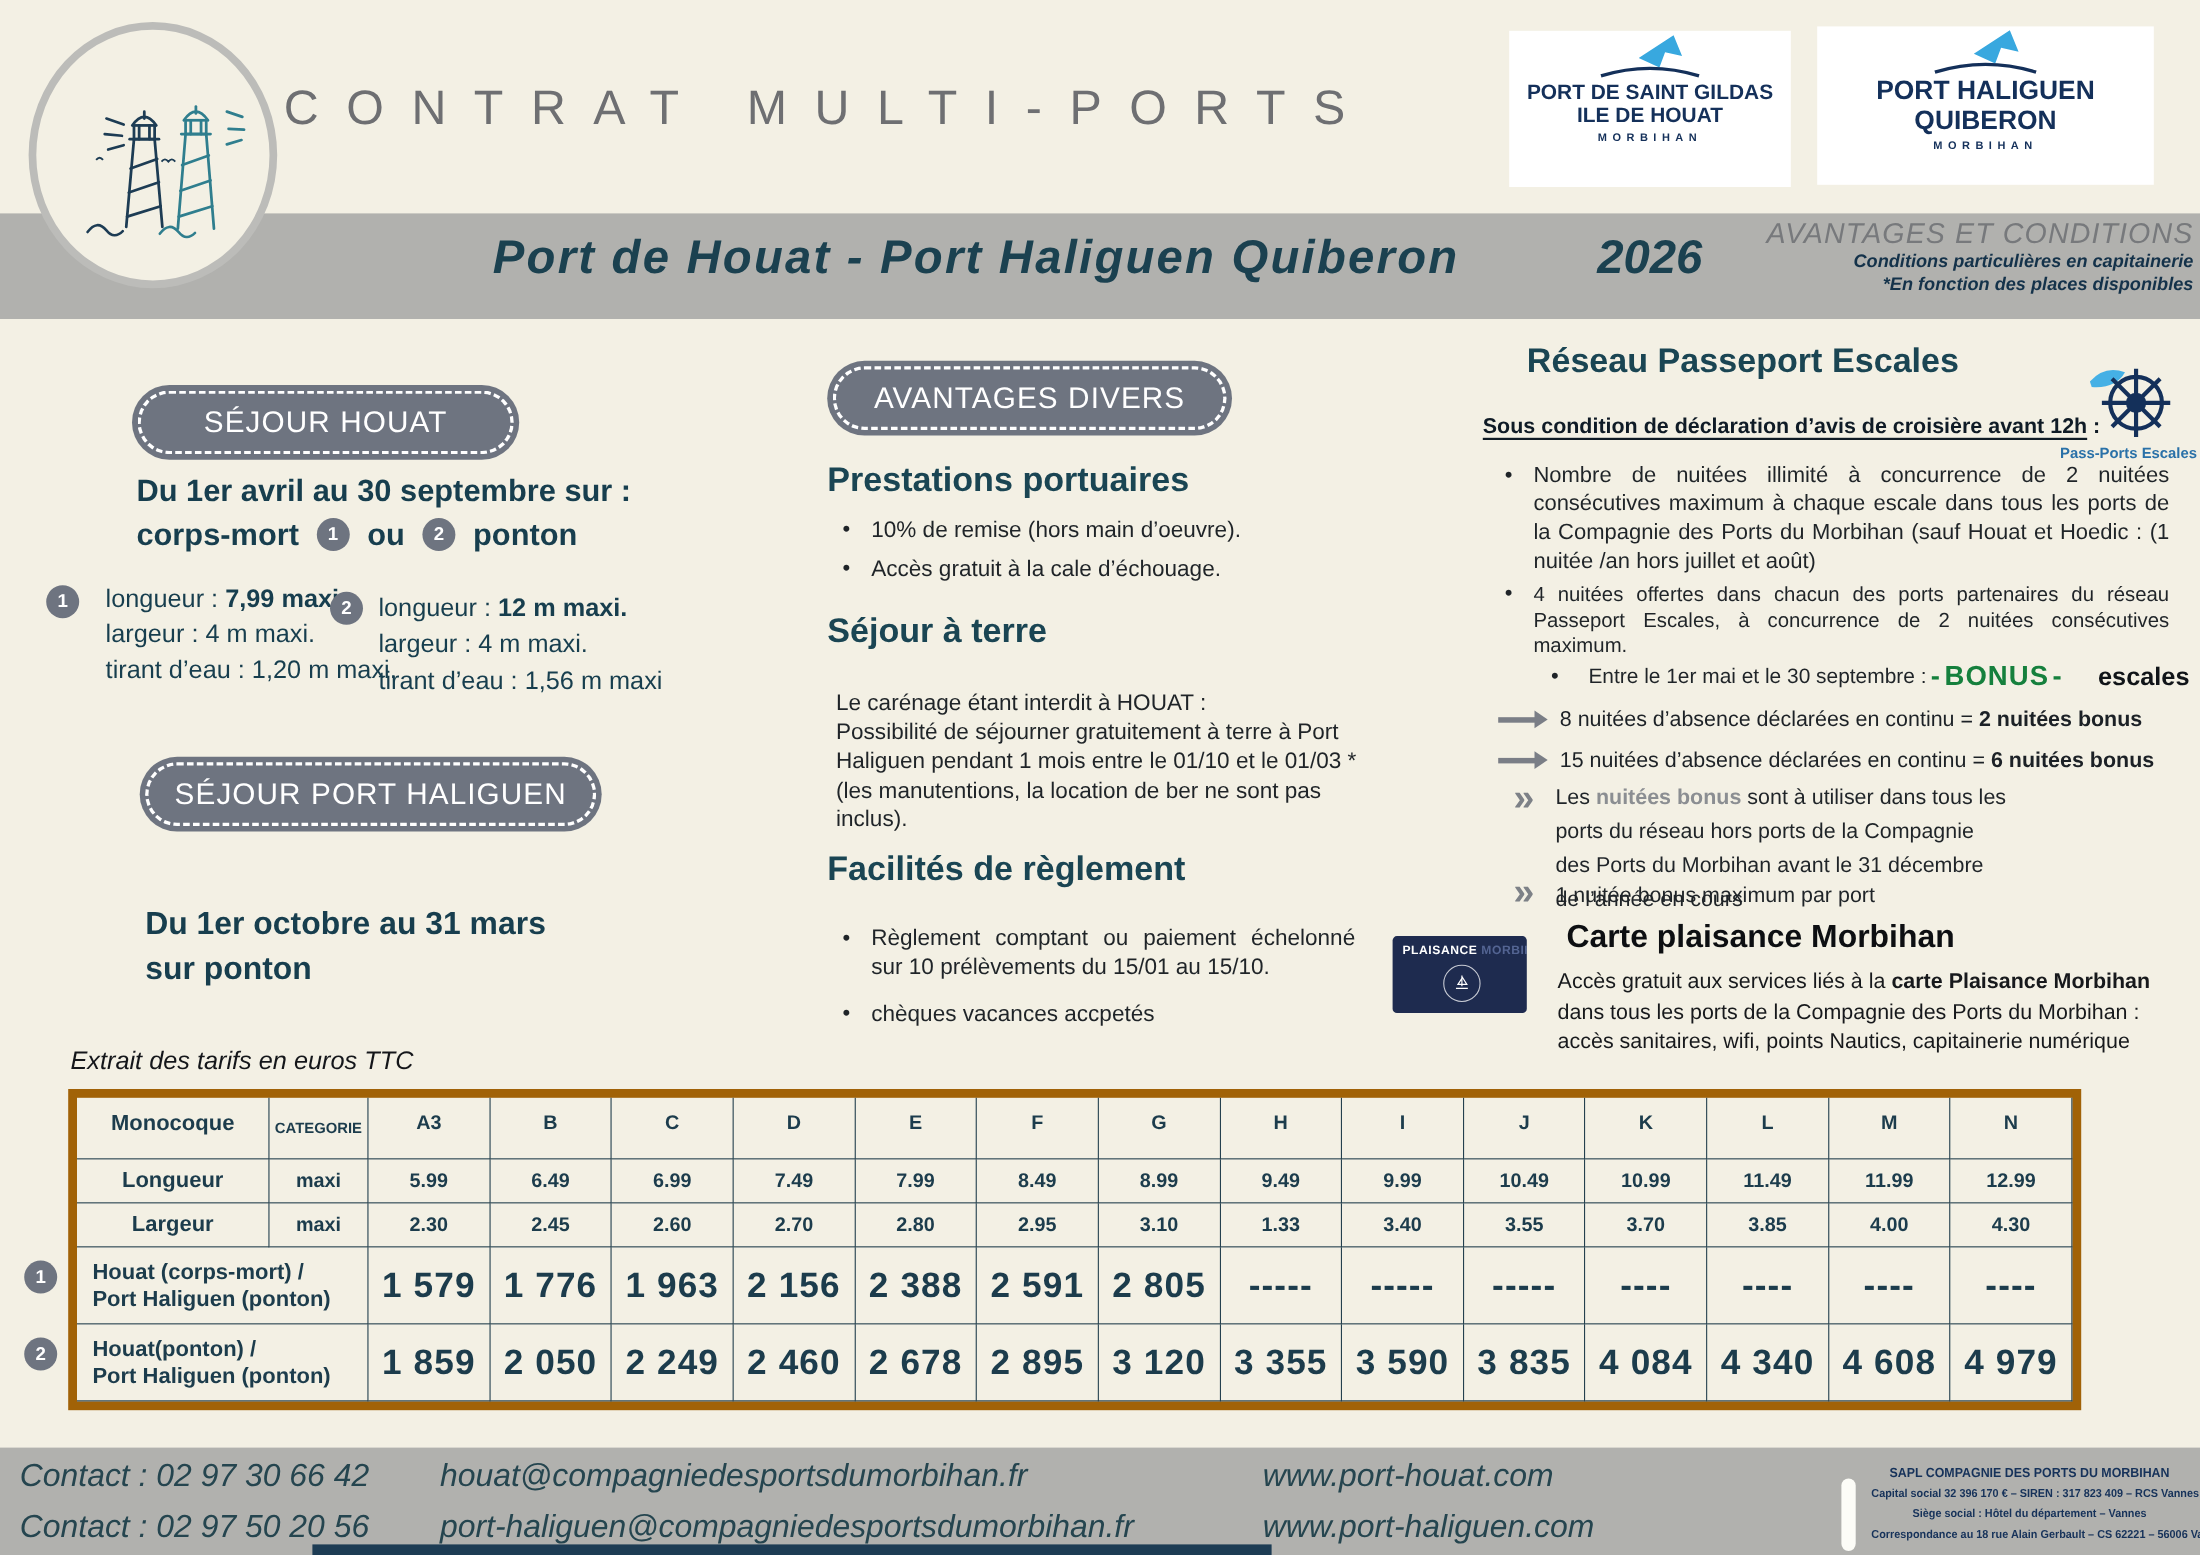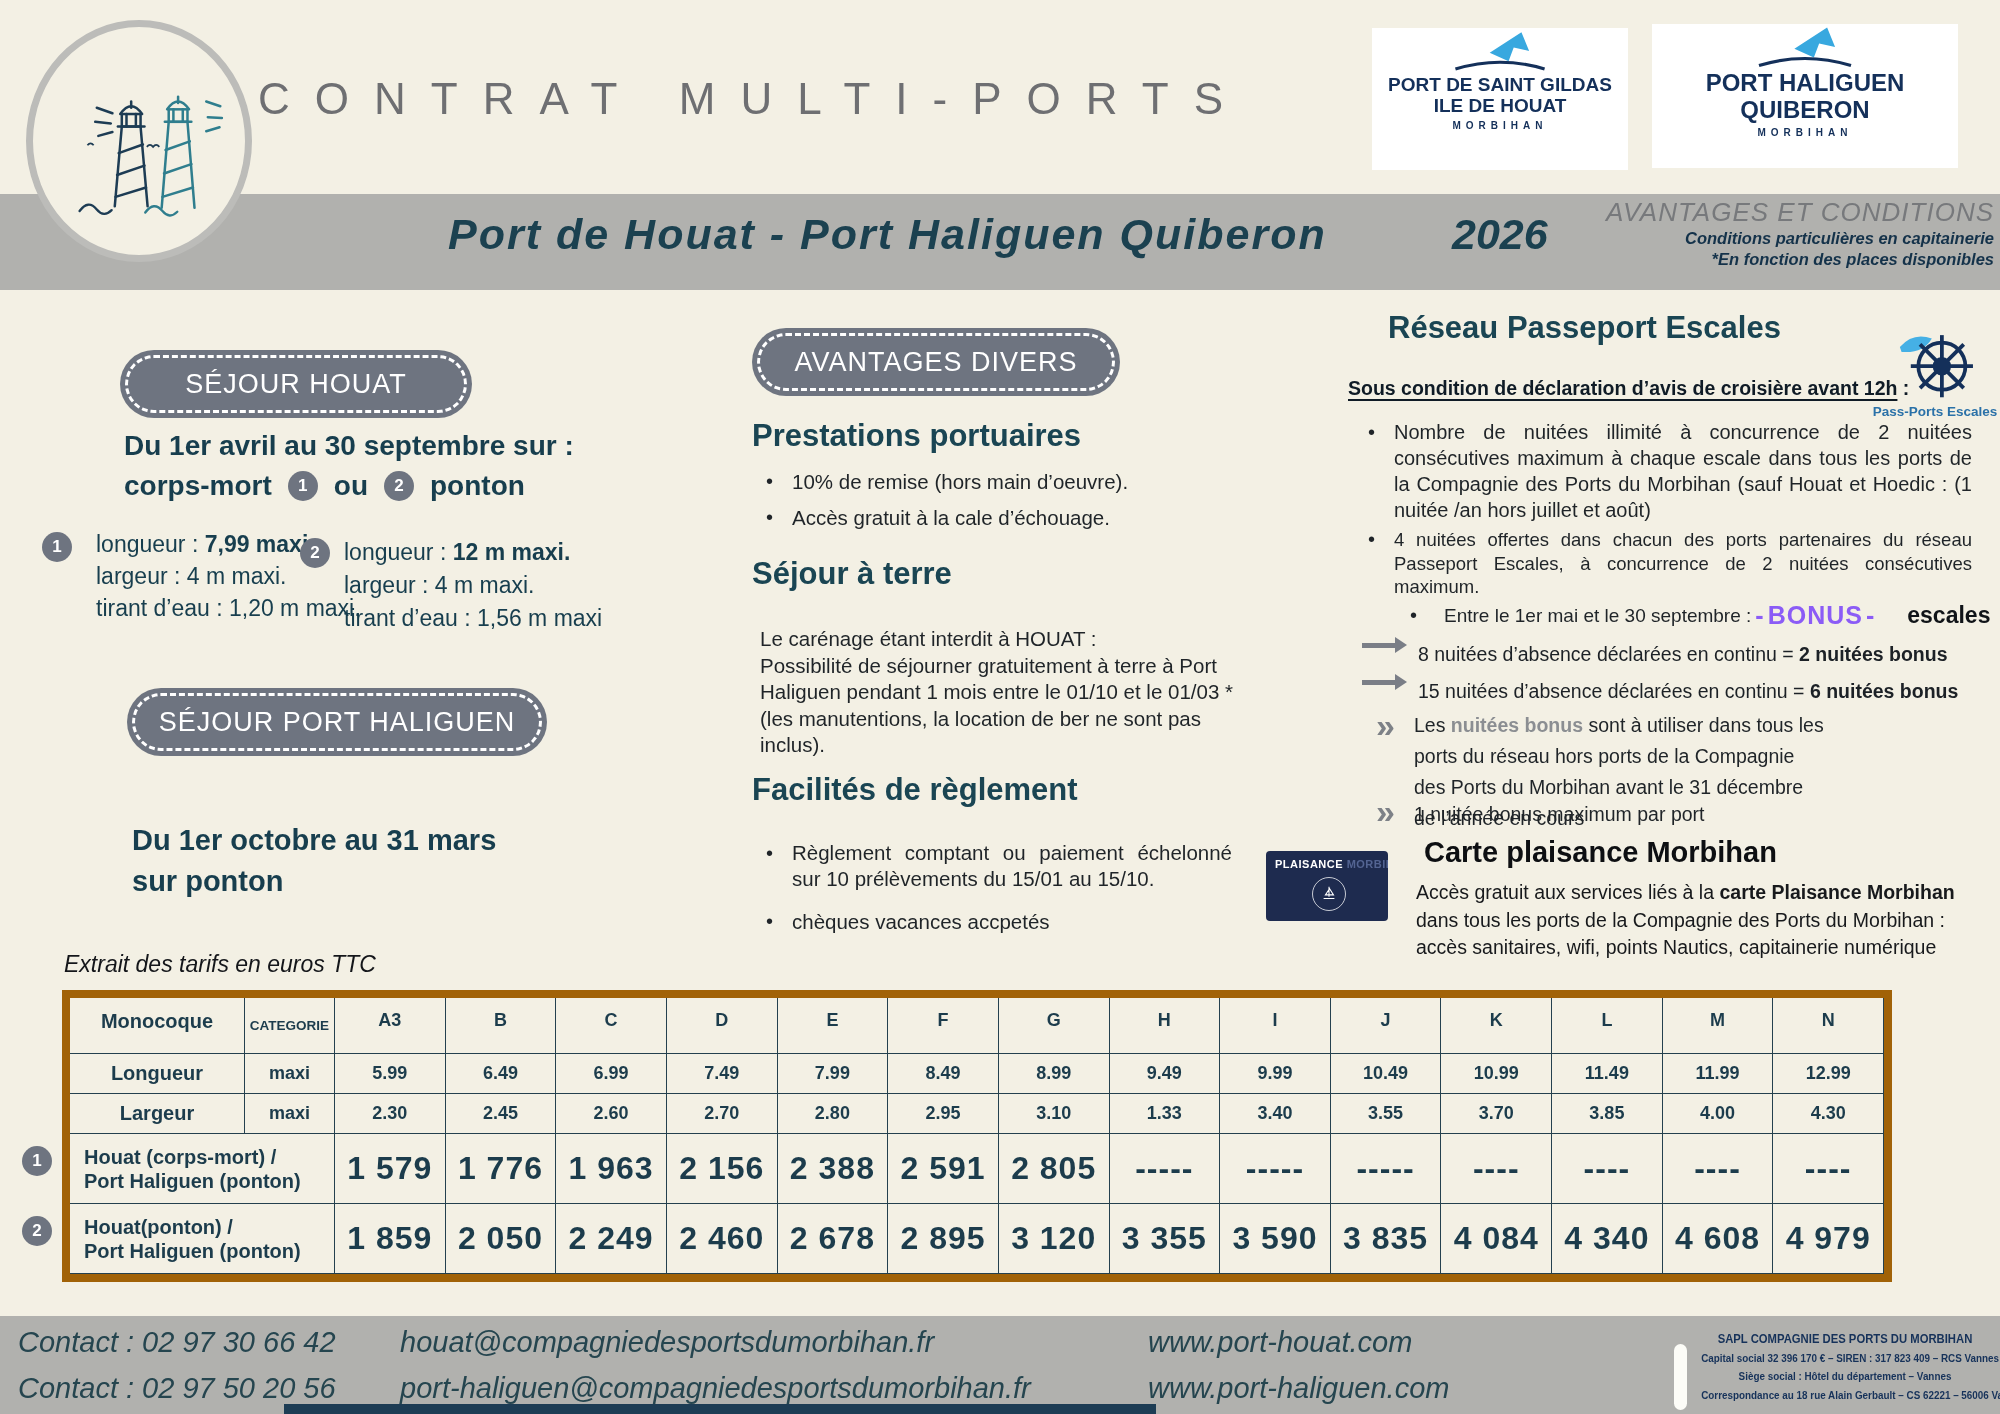--- a/index.html
+++ b/index.html
@@ -58,25 +58,25 @@
   .wheel-caption{position:absolute;left:1862px;top:404px;width:146px;text-align:center;font-size:13.5px;font-weight:bold;color:#2a71a8;}
   .p-condition{position:absolute;left:1348px;top:377px;font-size:19.5px;font-weight:bold;color:#0f1b26;white-space:nowrap;}
   .p-condition .ul{text-decoration:underline;text-decoration-thickness:2px;text-underline-offset:4px;}
   .p-b{position:absolute;font-size:20px;line-height:26px;color:#1f2428;text-align:justify;}
   .p-b .bullet-dot{position:absolute;left:-26px;top:0;}
   .p-b1{left:1394px;top:419px;width:578px;}
   .p-b2{left:1394px;top:528px;width:578px;font-size:18.5px;line-height:23.5px;}
   .p-b3{position:absolute;left:1410px;top:601px;display:flex;align-items:center;color:#1f2428;}
   .p-b3 .bullet-dot{margin-right:8px;}
   .p-b3 .prefix{font-size:19px;}
-  .bonus{color:#8b5cf6;font-weight:800;font-size:25px;letter-spacing:1px;margin:0 4px;}
+  .bonus{color:#15803d;font-weight:800;font-size:25px;letter-spacing:1px;margin:0 4px;}
   .bonus::before{content:"-";margin-right:3px;}
   .bonus::after{content:"-";margin-left:3px;}
   .p-b3 .escales{font-size:23px;font-weight:bold;color:#101418;margin-left:28px;}
-  .arrow-row{position:absolute;display:flex;font-size:19.5px;color:#1c2126;}
+  .arrow-row{position:absolute;display:flex;align-items:center;font-size:19.5px;color:#1c2126;}
   .arrow-row.a1{left:1362px;top:643px;}
   .arrow-row.a2{left:1362px;top:680px;}
   .arrow-shape{width:34px;height:5px;background:#7a7e86;position:relative;margin-right:22px;flex:0 0 auto;}
   .arrow-shape::after{content:"";position:absolute;right:-11px;top:-6px;border-left:12px solid #7a7e86;
                       border-top:8px solid transparent;border-bottom:8px solid transparent;}
   .note{position:absolute;font-size:19.5px;line-height:31px;color:#1f2428;}
   .chev{position:absolute;font-size:34px;font-weight:bold;color:#7d8187;line-height:1;}
   .chev.c1{left:1376px;top:708px;}
   .chev.c2{left:1376px;top:794px;}
   .note.n1{left:1414px;top:710px;width:412px;}

